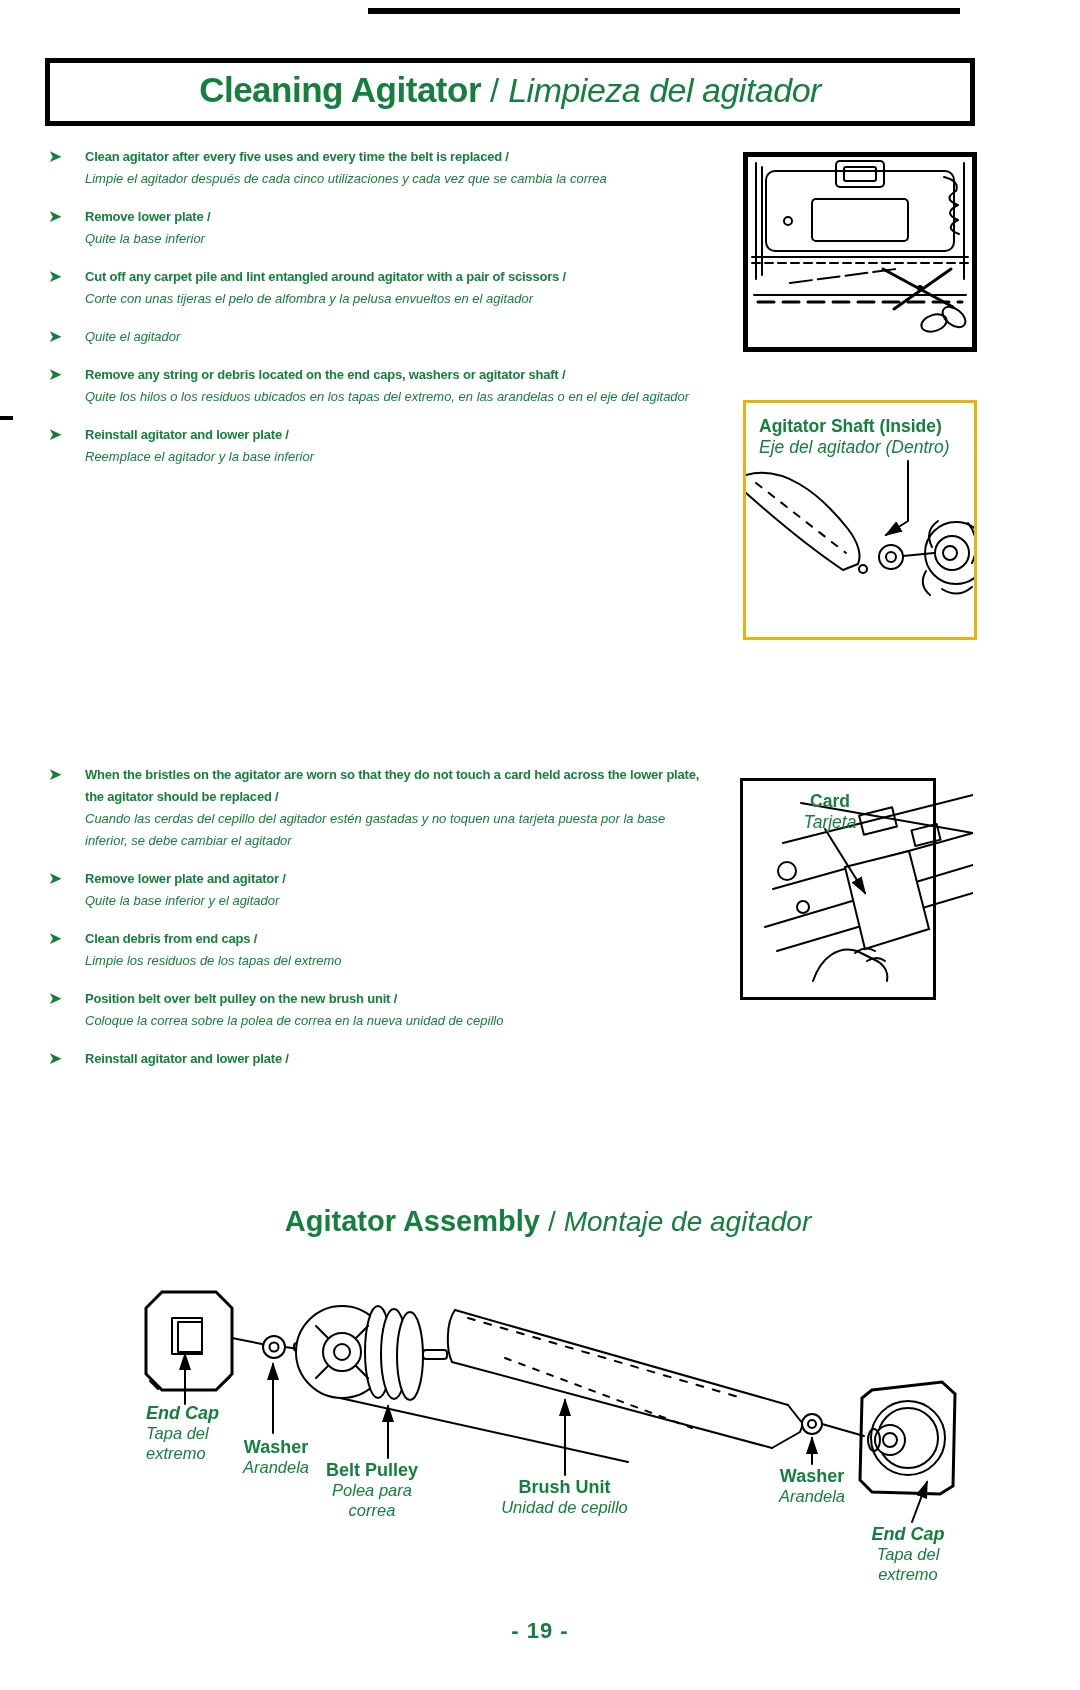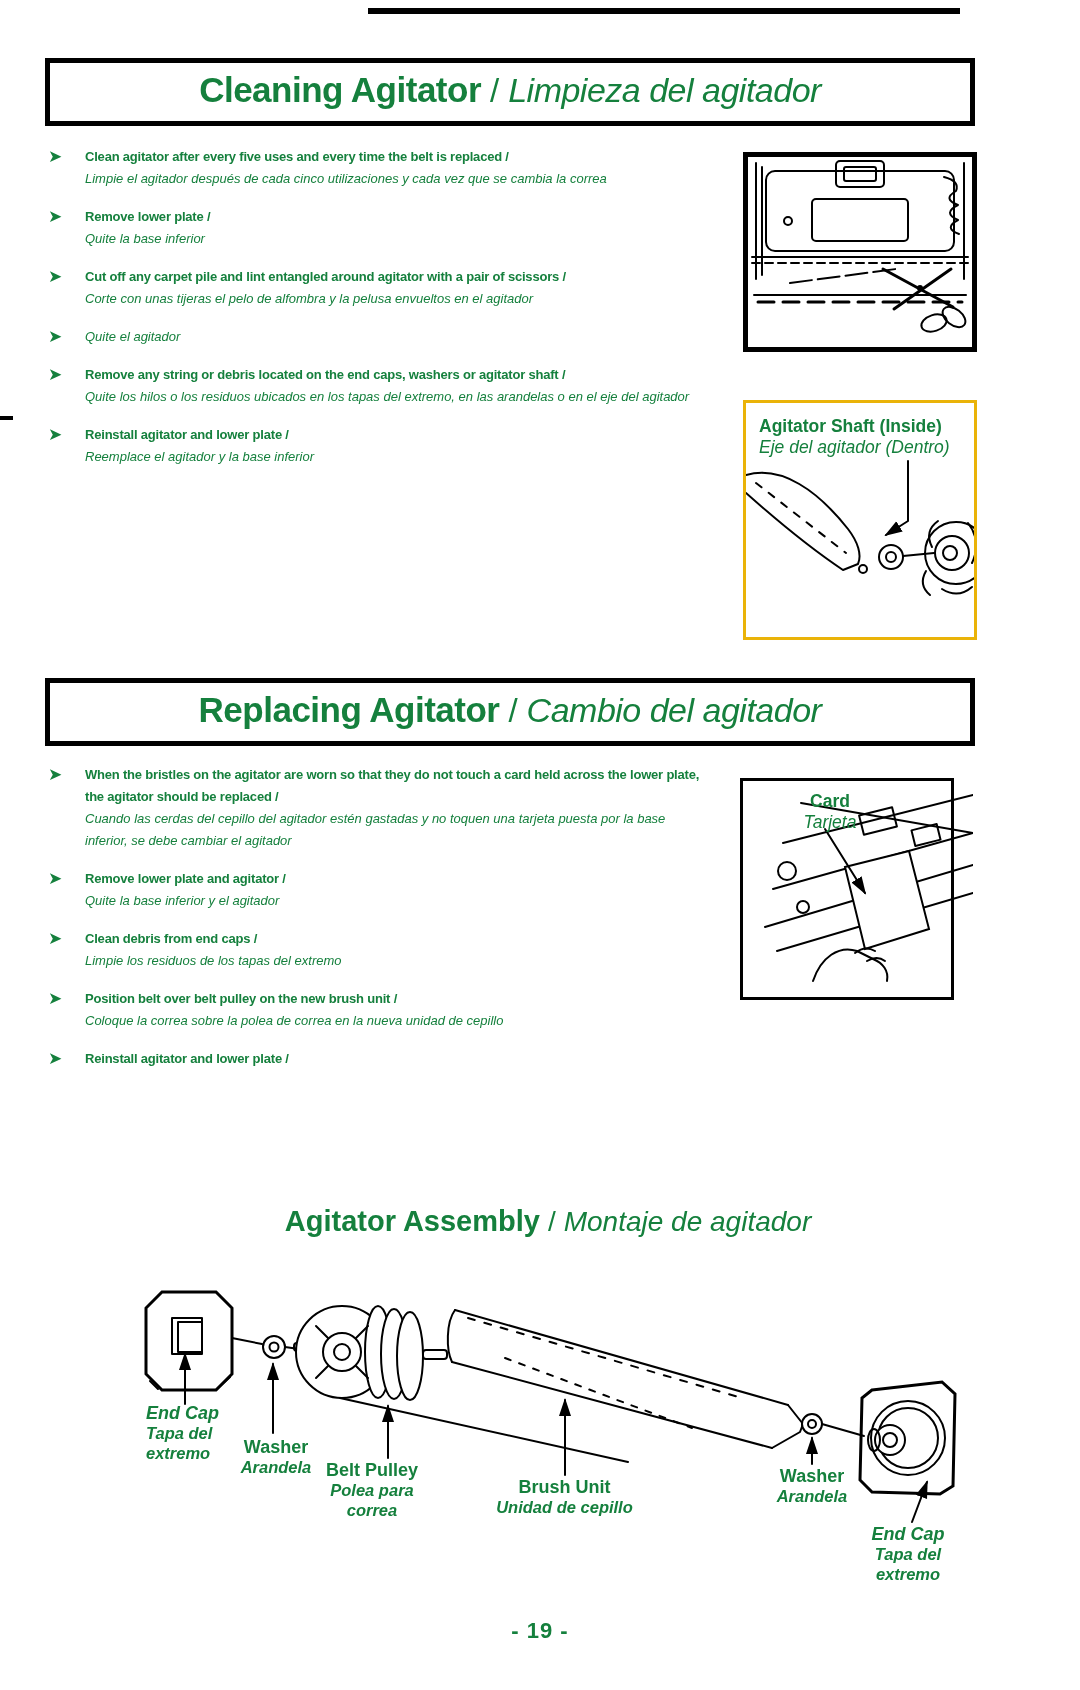--- a/index.html
+++ b/index.html
@@ -37,21 +37,21 @@
 
   
   .asm-heading { position:absolute; top:1205px; left:0; width:100%; text-align:center;margin-left:8px; }
   .asm-heading .t-en { font-weight:700; font-size:29px; }
   .asm-heading .t-sep { font-size:28px; margin:0 8px; }
   .asm-heading .t-es { font-style:italic; font-size:28px; }
 
   .part-label { position:absolute; font-size:18px; line-height:20px; text-align:center; z-index:2; }
   .part-label .pl-en { font-weight:700; }
   .part-label.cap .pl-en { font-style:italic; }
-  .part-label .pl-es { font-style:italic; font-size:16.5px; font-weight:700; }
+  .part-label .pl-es { font-style:italic; font-size:16.5px; font-weight:400; }
 
   .page-num { position:absolute; top:1618px; left:0; width:100%; text-align:center;
               font-size:22px; font-weight:700; letter-spacing:1px; }
 
   svg { display:block; }
   .ln { stroke:#000; fill:none; stroke-width:2; stroke-linecap:round; stroke-linejoin:round; }
   .ln3 { stroke:#000; fill:none; stroke-width:3; stroke-linecap:round; }
   .fillw { fill:#fff; stroke:#000; stroke-width:2; }
 </style>
 </head>
@@ -164,23 +164,20 @@
       <circle class="ln" cx="204" cy="150" r="7"></circle>
       <path class="ln" d="M192,118 q-14,10 -6,26"></path>
       <path class="ln" d="M222,120 q14,18 4,40"></path>
       <path class="ln" d="M196,186 q16,10 30,-2"></path>
       <path class="ln" d="M180,168 q-8,14 4,24"></path>
 
       <polyline class="ln" points="162,58 162,118 140,132" marker-end="url(#ah1)" stroke-width="2.5"></polyline>
     </svg>
   </div>
 
-  <div class="banner" style="top:678px;">
-    <span class="t-en">Replacing Agitator</span><span class="t-sep">/</span><span class="t-es">Cambio del agitador</span>
-  </div>
 
   <div class="blist" style="top:764px; width:660px;">
     <div class="bullet">
       <span class="glyph">➤</span>
       <div class="btxt">
         <div class="b-en">When the bristles on the agitator are worn so that they do not touch a card held across the lower plate, the agitator should be replaced /</div>
         <div class="b-es">Cuando las cerdas del cepillo del agitador estén gastadas y no toquen una tarjeta puesta por la base inferior, se debe cambiar el agitador</div>
       </div>
     </div>
     <div class="bullet">
@@ -205,21 +202,21 @@
       </div>
     </div>
     <div class="bullet">
       <span class="glyph">➤</span>
       <div class="btxt">
         <div class="b-en">Reinstall agitator and lower plate /</div>
       </div>
     </div>
   </div>
 
-  <div class="figbox" style="left:740px; top:778px; width:214px; height:222px; border:3px solid #000;">
+  <div class="figbox" style="left:740px; top:778px; width:196px; height:222px; border:3px solid #000;">
     <div class="figlabel" style="left:48px; top:10px; width:78px; text-align:center;">
       <div class="fl-en">Card</div>
       <div class="fl-es">Tarjeta</div>
     </div>
     <svg width="230" height="216" viewBox="0 0 230 216">
       <defs>
         <marker id="ah2" markerWidth="10" markerHeight="8" refX="8" refY="3" orient="auto">
           <path d="M0,0 L9,3 L0,6 Z" fill="#000"></path>
         </marker>
       </defs>

